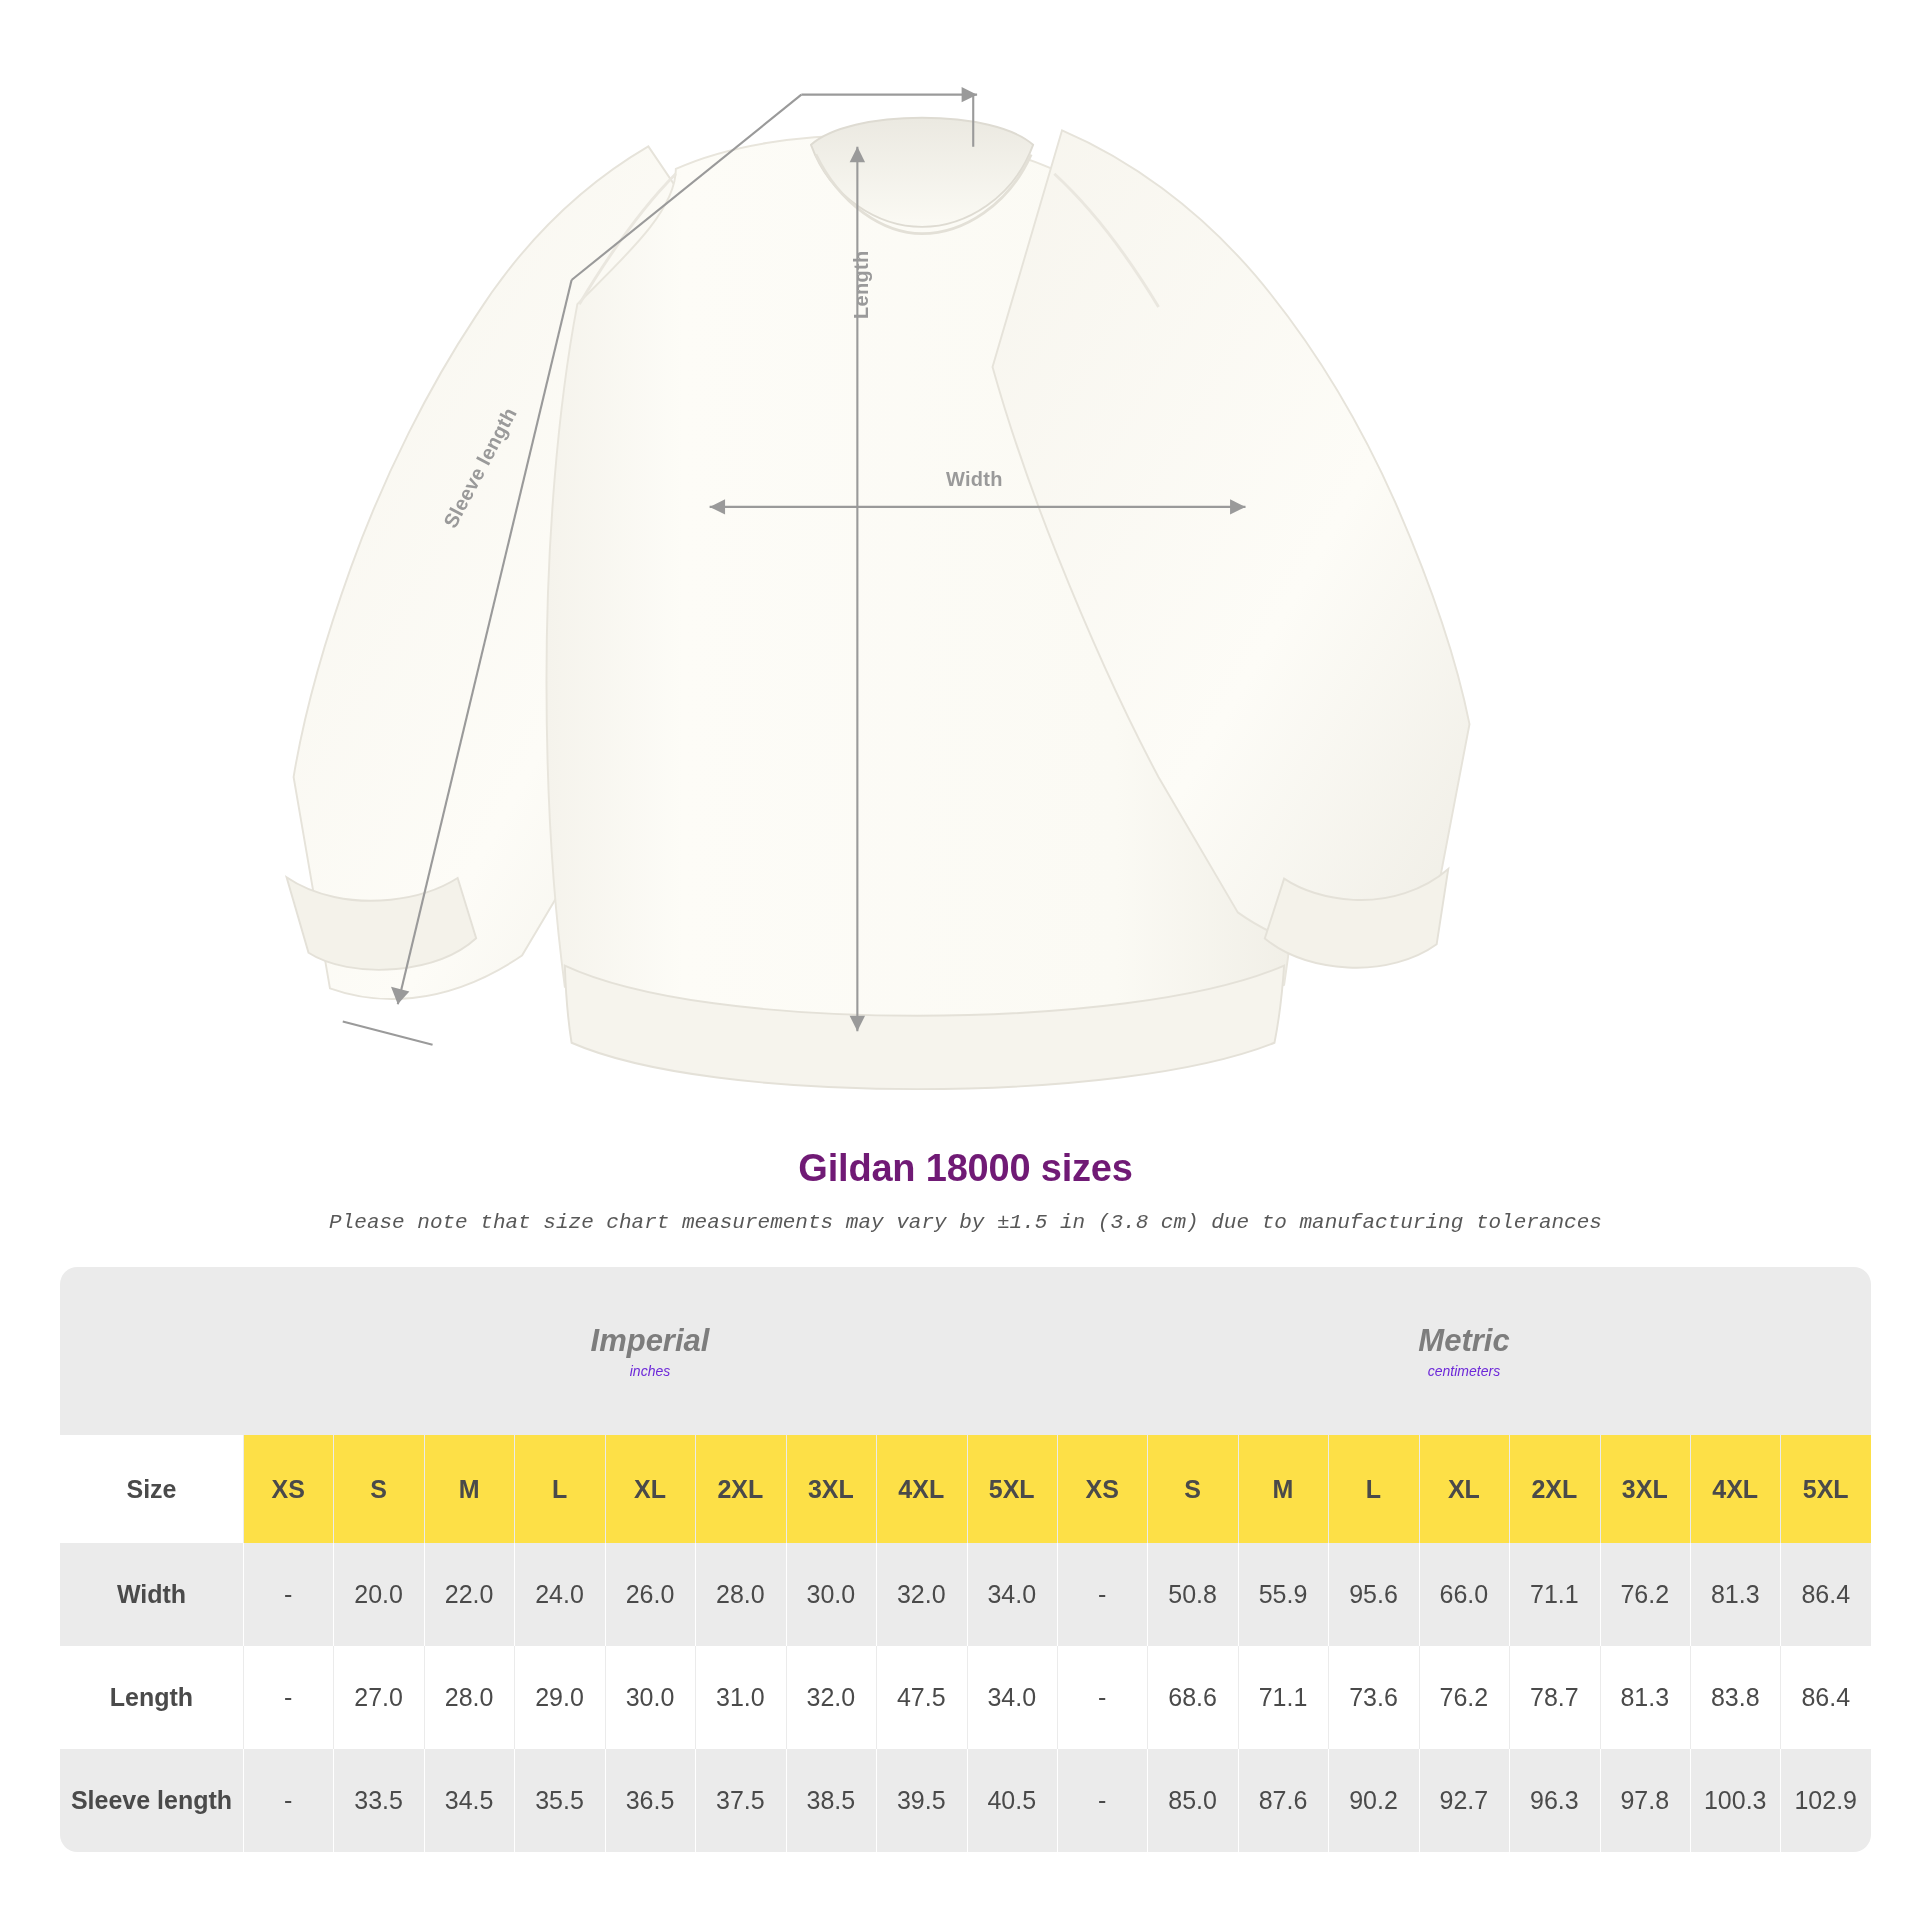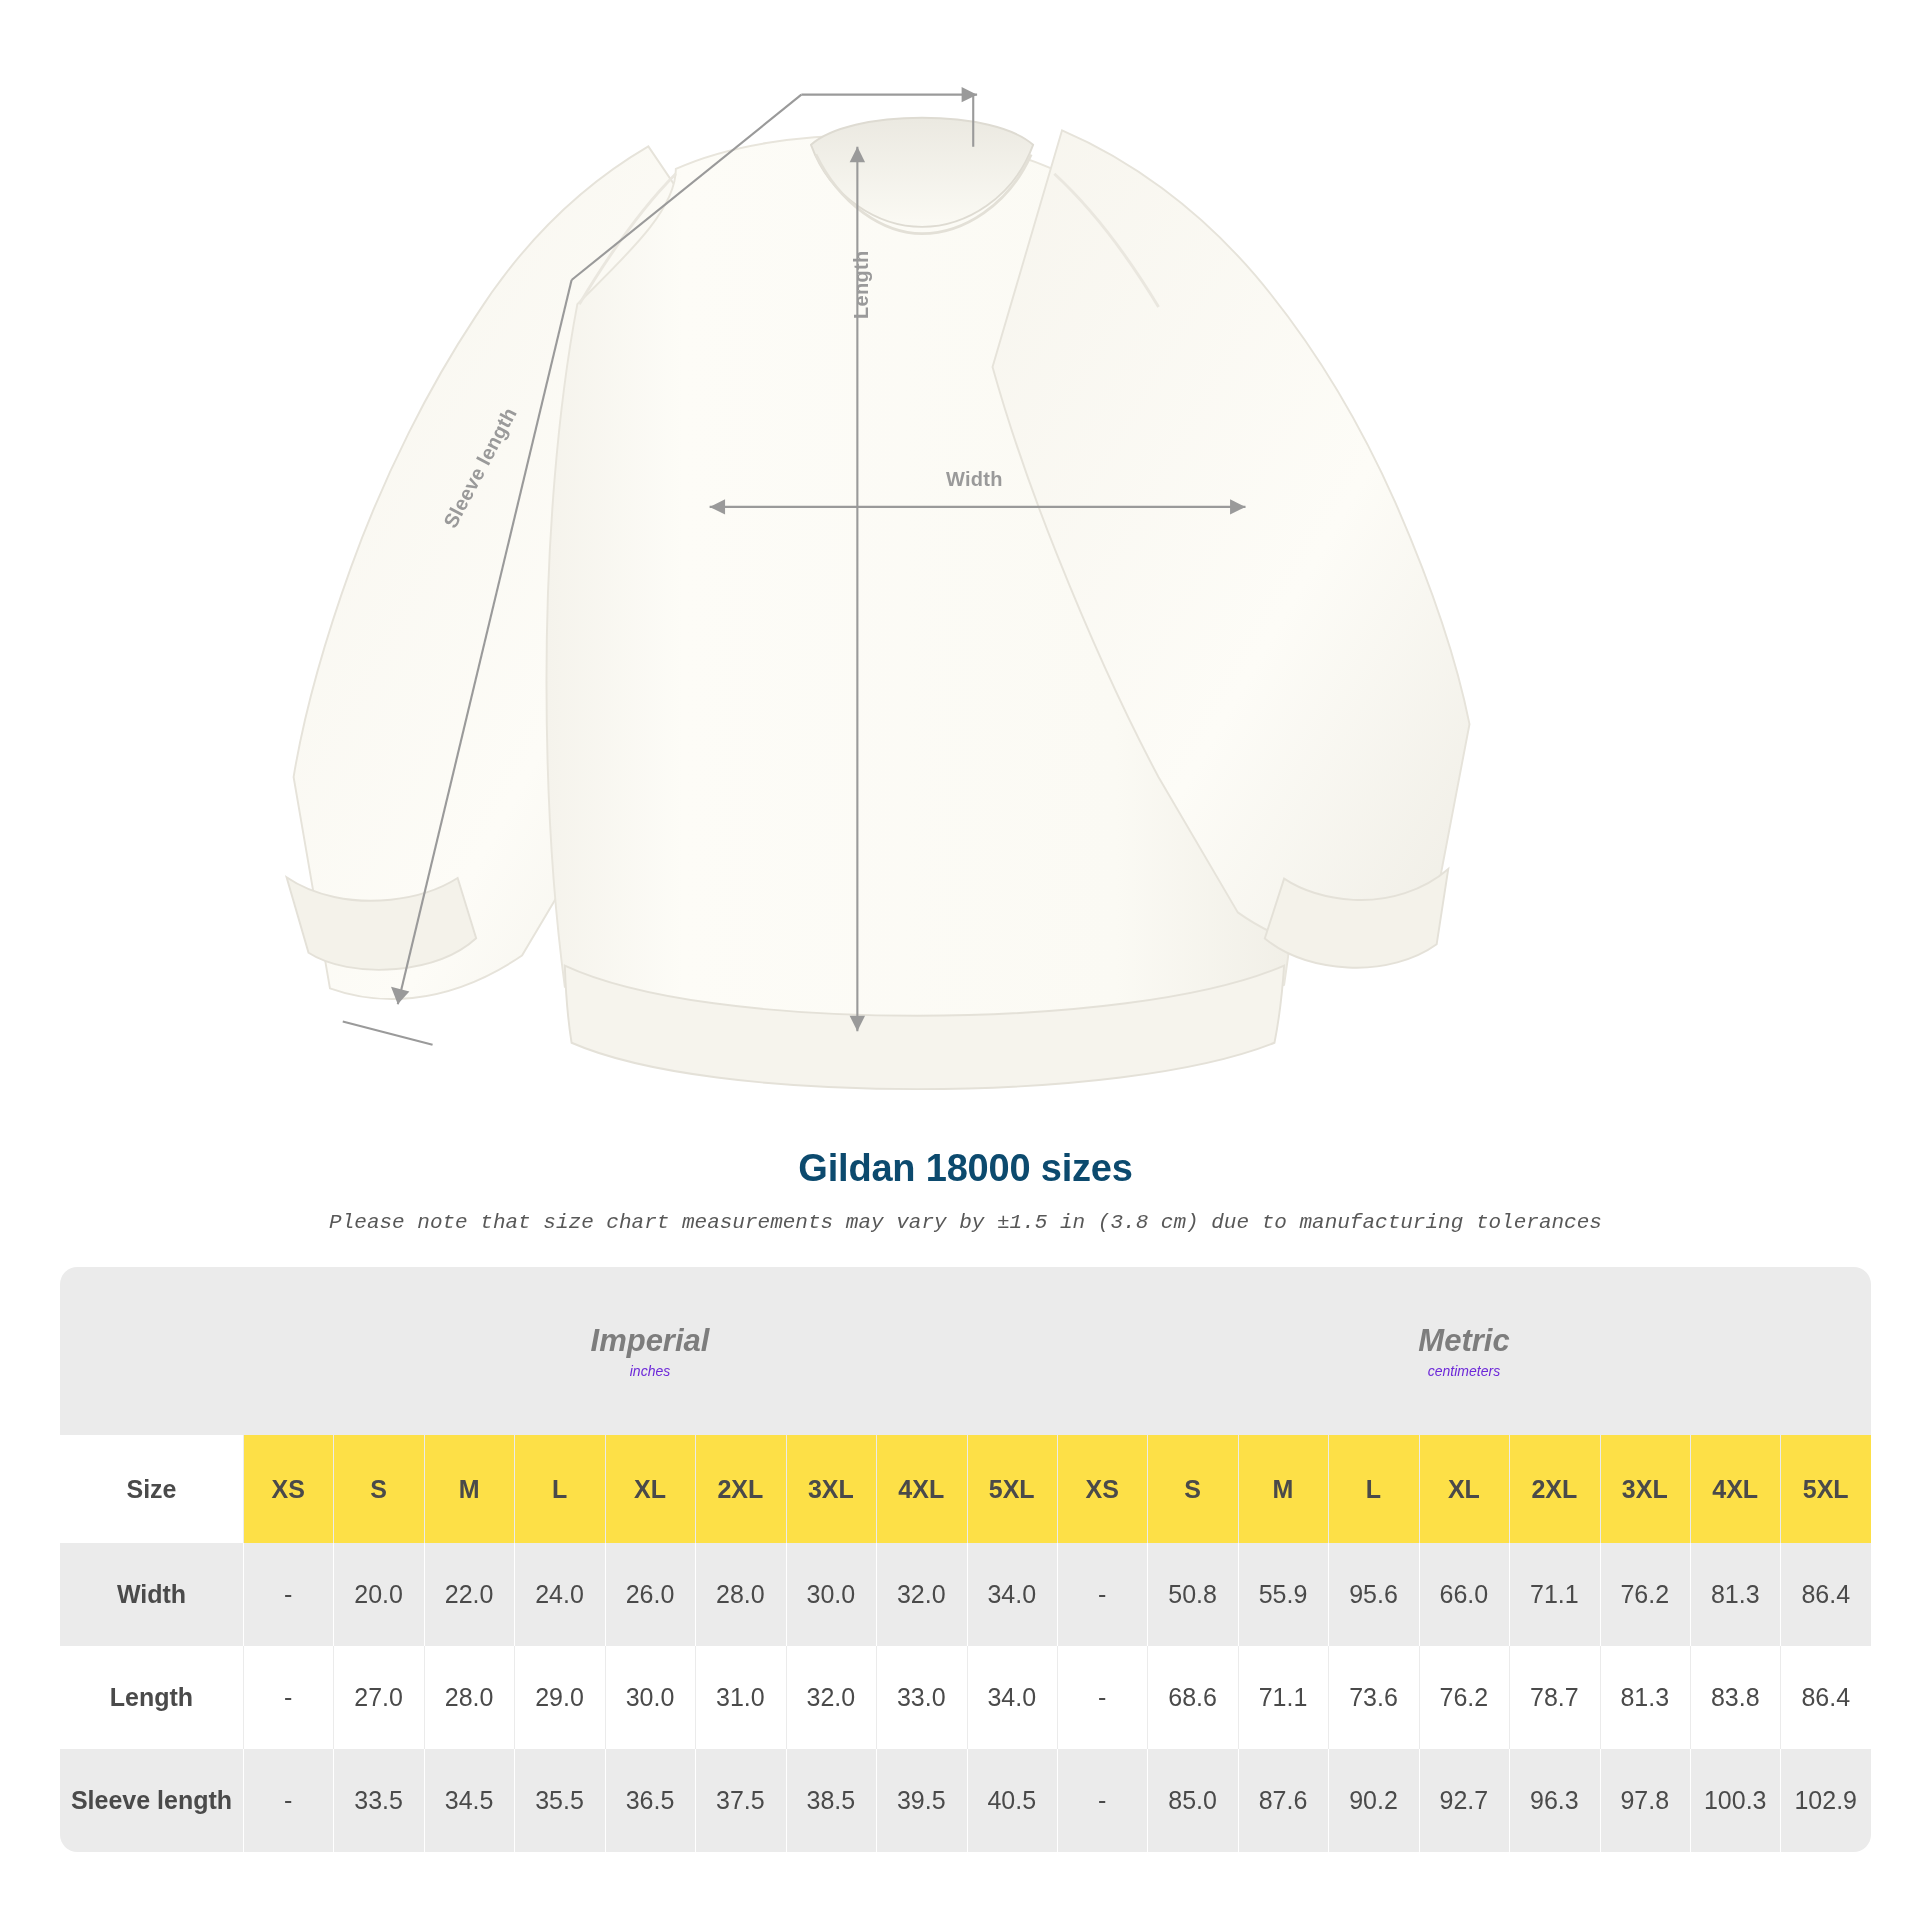--- a/index.html
+++ b/index.html
@@ -60,21 +60,21 @@
   }
 
   
   .title-block {
     text-align: center;
     margin-top: 27px;
   }
   .chart-title {
     font-size: 38px;
     font-weight: bold;
-    color: #0c4a6e;
+    color: #701a75;
     letter-spacing: -0.2px;
   }
   .chart-note {
     margin-top: 21px;
     font-size: 21px;
     font-style: italic;
     color: #585858;
     font-family: Liberation Mono, monospace;
   }
 
@@ -317,21 +317,21 @@
 
         <tr class="data-row plain">
           <td class="rowhead">Length</td>
           <td class="cell">-</td>
           <td class="cell">27.0</td>
           <td class="cell">28.0</td>
           <td class="cell">29.0</td>
           <td class="cell">30.0</td>
           <td class="cell">31.0</td>
           <td class="cell">32.0</td>
-          <td class="cell">33.0</td>
+          <td class="cell">47.5</td>
           <td class="cell">34.0</td>
           <td class="cell">-</td>
           <td class="cell">68.6</td>
           <td class="cell">71.1</td>
           <td class="cell">73.6</td>
           <td class="cell">76.2</td>
           <td class="cell">78.7</td>
           <td class="cell">81.3</td>
           <td class="cell">83.8</td>
           <td class="cell">86.4</td>

